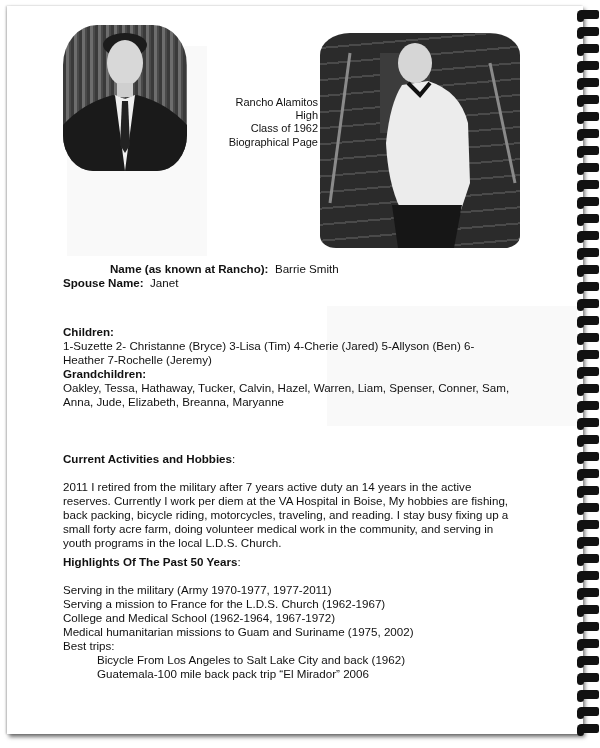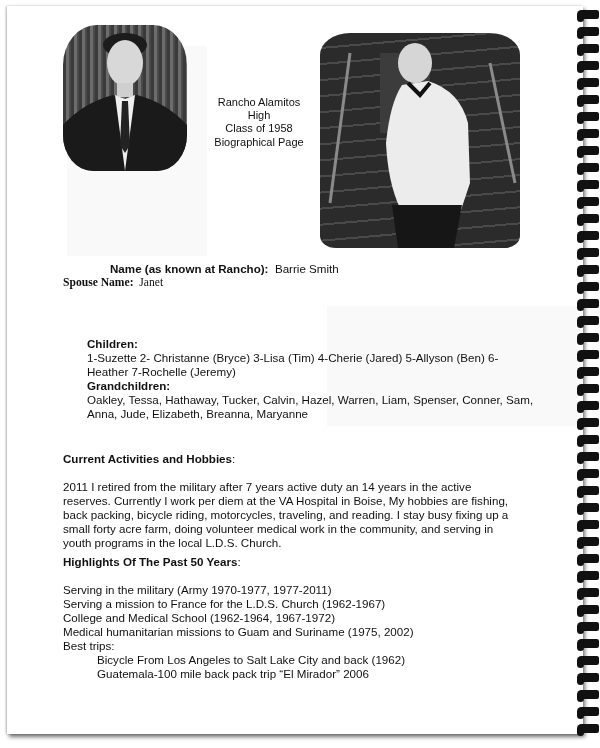--- a/index.html
+++ b/index.html
@@ -24,21 +24,21 @@
   }
   .photo-right {
     left: 320px; top: 33px; width: 200px; height: 215px;
     border-radius: 30px 30px 16px 16px / 22px 22px 12px 12px;
     background:
       repeating-linear-gradient(175deg, #2b2b2b 0 14px, #4a4a4a 14px 16px),
       #333;
   }
   .caption {
     position: absolute; left: 200px; top: 96px; width: 118px;
-    text-align: center; font-size: 11px; line-height: 13.2px;
+    text-align: right; font-size: 11px; line-height: 13.2px;
   }
   .body-text {
     position: absolute; left: 63px; font-size: 11.6px; line-height: 14px; white-space: nowrap;
   }
   .b { font-weight: bold; }
   .indent { padding-left: 34px; }
   .spiral {
     position: absolute; right: 1px; top: 6px; width: 26px; height: 736px;
   }
   .coil {
@@ -79,34 +79,34 @@
     <ellipse cx="95" cy="30" rx="17" ry="20" fill="#d6d6d6"></ellipse>
     <path d="M82 52 L108 48 Q140 58 148 90 L150 150 L140 180 L80 175 Q68 150 66 110 Q70 70 82 52 Z" fill="#ececec"></path>
     <path d="M88 50 L100 62 L110 50" stroke="#111" stroke-width="4" fill="none"></path>
     <path d="M72 172 L142 172 L134 215 L78 215 Z" fill="#161616"></path>
   </svg>
 </div>
 
 <div class="caption">
   <div>Rancho Alamitos</div>
   <div>High</div>
-  <div>Class of 1958</div>
+  <div>Class of 1962</div>
   <div>Biographical Page</div>
 </div>
 
 <div class="body-text" style="top:262px;padding-left:47px;">
   <span class="b">Name (as known at Rancho):</span>&nbsp;
   <span>Barrie Smith</span>
 </div>
-<div class="body-text" style="top:276px;font-family:Liberation Serif, serif;">
+<div class="body-text" style="top:276px;">
   <span class="b">Spouse Name:</span>&nbsp;
   <span>Janet</span>
 </div>
 
-<div class="body-text" style="top:337px;margin-left:24px;">
+<div class="body-text" style="top:325px;">
   <div class="b">Children:</div>
   <div>1-Suzette  2- Christanne (Bryce) 3-Lisa (Tim) 4-Cherie (Jared) 5-Allyson (Ben)  6-</div>
   <div>Heather 7-Rochelle (Jeremy)</div>
   <div class="b">Grandchildren:</div>
   <div>Oakley, Tessa, Hathaway, Tucker, Calvin, Hazel, Warren, Liam, Spenser, Conner, Sam,</div>
   <div>Anna, Jude, Elizabeth, Breanna, Maryanne</div>
 </div>
 
 <div class="body-text" style="top:452px;">
   <div><span class="b">Current Activities and Hobbies</span>:</div>

